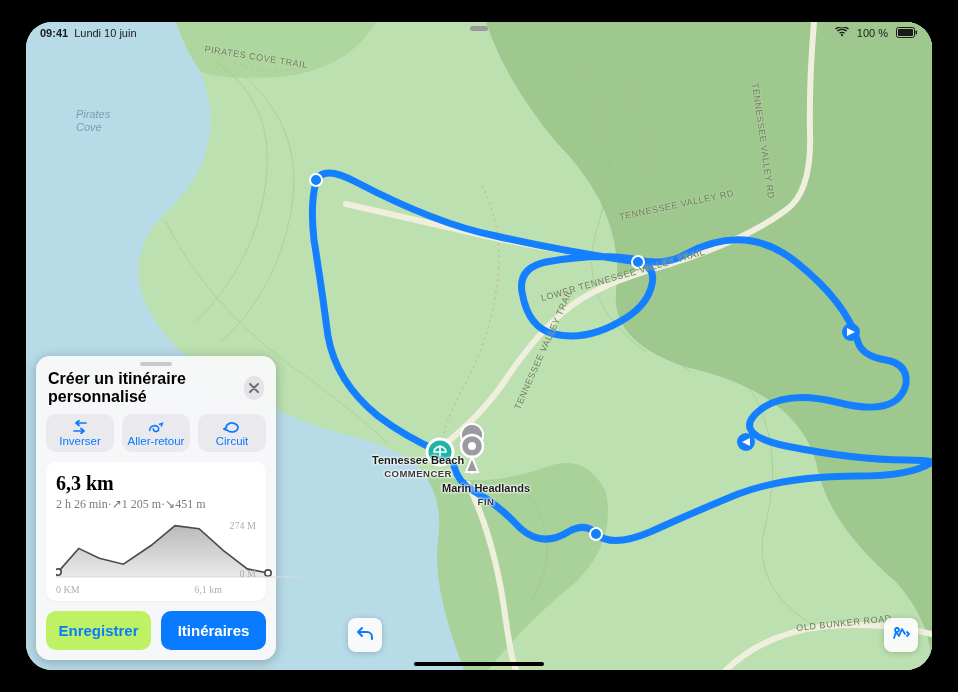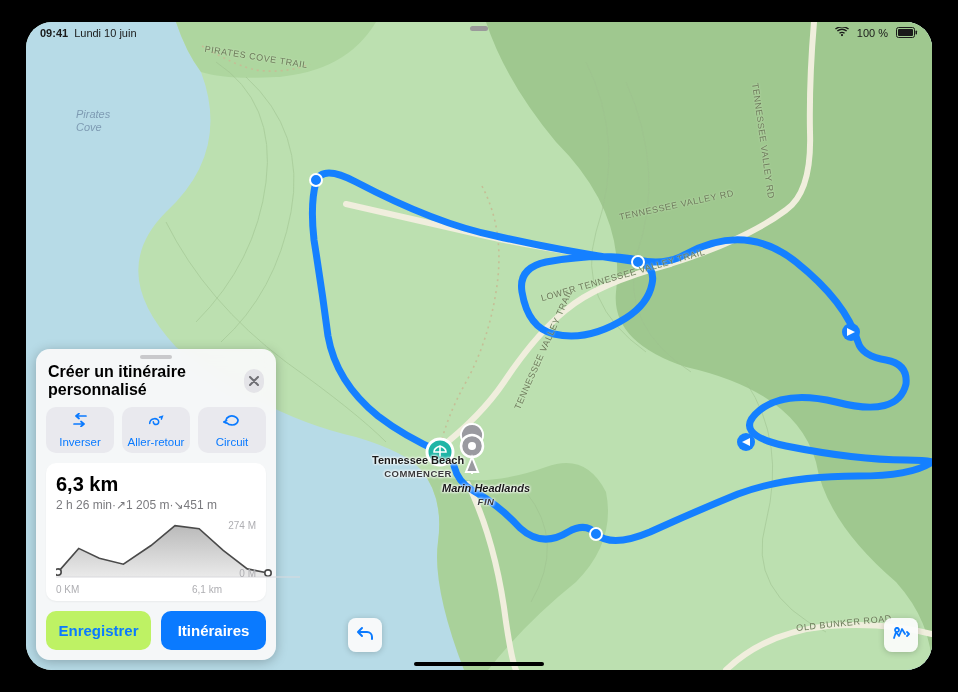--- a/index.html
+++ b/index.html
@@ -56,29 +56,30 @@
   .card-title { font-weight: 600; font-size: 16px; }
   .close-btn {
     width: 24px; height: 24px; border-radius: 12px; background: #e4e4e8;
     display: flex; align-items: center; justify-content: center; color: #6a6a6e;
     font-size: 13px; cursor: pointer; line-height: 1;
   }
 
   .option-row { display: flex; gap: 8px; margin-bottom: 10px; }
   .option-btn {
     flex: 1; background: #e9e9ee; border-radius: 10px; padding: 6px 4px 5px;
-    display: flex; flex-direction: column; align-items: center; gap: 9px;
+    display: flex; flex-direction: column; align-items: center; gap: 1px;
     color: #0a7aff; cursor: pointer; font-size: 11.5px; font-weight: 500;
   }
   .option-btn .ico { width: 18px; height: 14px; display: flex; align-items: center; justify-content: center; }
 
   .stats-box {
     background: #fff; border-radius: 10px; padding: 10px 10px 6px 10px;
     box-shadow: 0 1px 2px rgba(0,0,0,0.05);
     margin-bottom: 10px;
+    font-family: Liberation Serif, serif;
   }
   .distance { font-size: 20px; font-weight: 700; margin-bottom: 2px; }
   .meta { font-size: 12px; color: #7a7a7e; display: flex; gap: 0; align-items: center; }
   .elev-chart { margin-top: 8px; position: relative; }
   .elev-labels-right { position: absolute; right: 0; top: 0; bottom: 16px;
     display: flex; flex-direction: column; justify-content: space-between;
     font-size: 10px; color: #aeaeb2; text-align: right; }
   .elev-labels-bottom { display: flex; justify-content: space-between;
     font-size: 10px; color: #aeaeb2; margin-top: 2px; padding-right: 34px; }
   .elev-svg { width: 244px; height: 58px; }
@@ -253,21 +254,21 @@
     <div class="trail-label" style="right:60px; top:56px; transform:rotate(82deg); transform-origin:left;">TENNESSEE VALLEY RD</div>
     <div class="trail-label" style="left:592px; top:178px; transform:rotate(-12deg);">TENNESSEE VALLEY RD</div>
     <div class="trail-label" style="left:512px; top:248px; transform:rotate(-16deg);">LOWER TENNESSEE VALLEY TRAIL</div>
     <div class="trail-label" style="left:452px; top:322px; transform:rotate(-66deg);">TENNESSEE VALLEY TRAIL</div>
     <div class="trail-label" style="right:40px; bottom:42px; transform:rotate(-6deg);">OLD BUNKER ROAD</div>
 
     <div class="place-label" style="left:346px; top:432px;">
       <span>Tennessee Beach</span><br>
       <span class="sub">COMMENCER</span>
     </div>
-    <div class="place-label" style="left:416px; top:460px;font-style:italic;">
+    <div class="place-label" style="left:416px; top:460px;">
       <span>Marin Headlands</span><br>
       <span class="sub">FIN</span>
     </div>
 
     <div class="card">
       <div class="card-handle"></div>
       <div class="card-header">
         <div class="card-title">Créer un itinéraire personnalisé</div>
         <div class="close-btn">
           <span>

